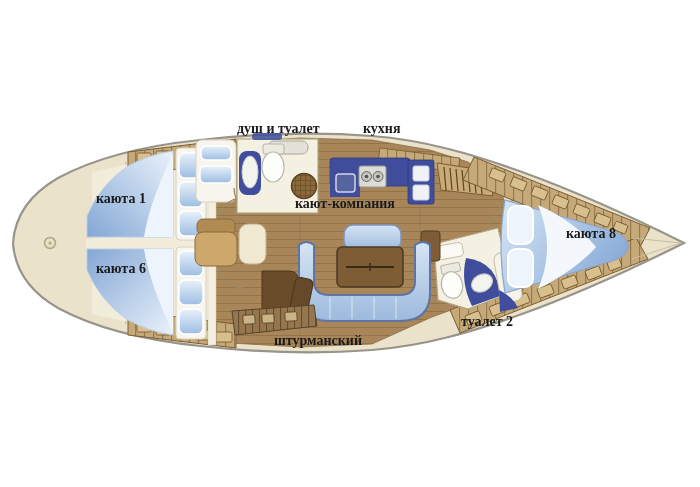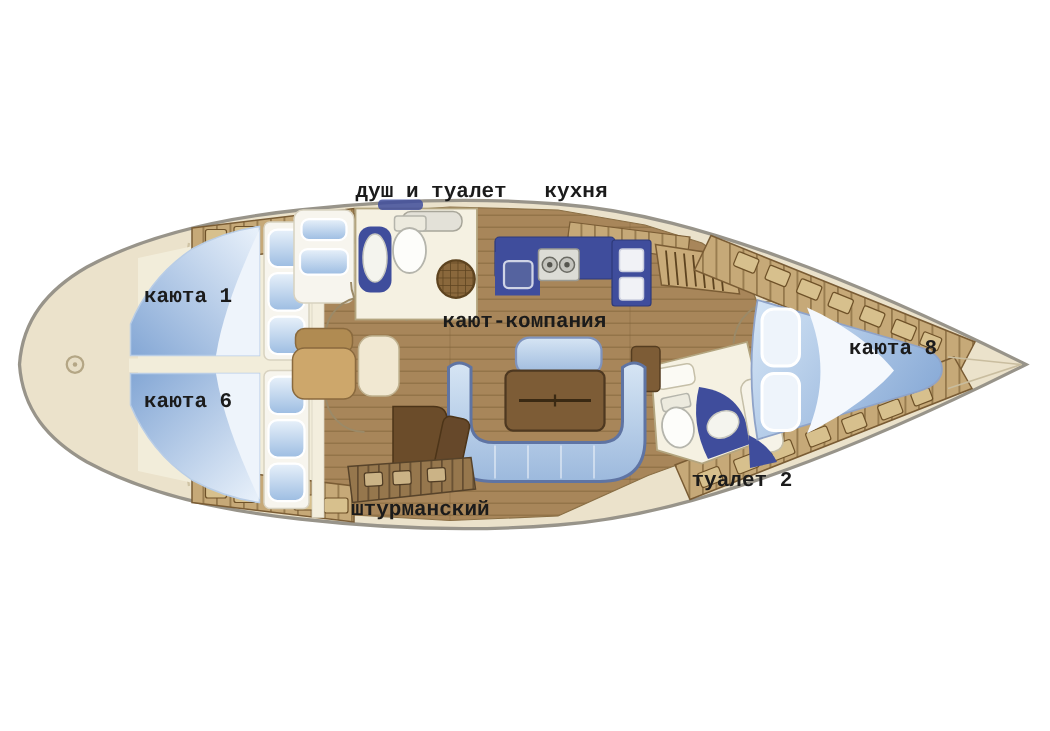--- a/index.html
+++ b/index.html
@@ -1,21 +1,21 @@
 <!DOCTYPE html>
 <html><head>
 <meta charset="utf-8">
 <style>
   html,body{margin:0;padding:0;background:#ffffff;}
   .stage{position:relative;width:700px;height:487px;background:#ffffff;overflow:hidden;
-         font-family:Liberation Mono, monospace;}
+         font-family:Liberation Serif, serif;}
   .stage svg{position:absolute;left:0;top:0;}
   .lbl{position:absolute;z-index:2;font-weight:bold;font-size:14px;line-height:17px;
        color:#1b1b1b;white-space:nowrap;}
-  .lbl span{display:block;}
+  .lbl span{display:block;margin-left:40px;}
 </style>
 </head>
 <body>
 
 <div class="stage">
 
 <svg width="700" height="487" viewBox="0 0 700 487">
   <defs>
     <linearGradient id="bedGrad1" x1="1" y1="0" x2="0" y2="1">
       <stop offset="0" stop-color="#eaf2fb"></stop>
@@ -214,20 +214,20 @@
     <rect x="243" y="315" width="12" height="9" rx="1.5" transform="rotate(-3 249 319.5)"></rect>
     <rect x="262" y="314" width="12" height="9" rx="1.5" transform="rotate(-3 268 318.5)"></rect>
     <rect x="285" y="312" width="12" height="9" rx="1.5" transform="rotate(-3 291 316.5)"></rect>
   </g>
 </svg>
 
 <div class="lbl" style="left:237px;top:120px">душ и туалет</div>
 <div class="lbl" style="left:363px;top:120px">кухня</div>
 <div class="lbl" style="left:96px;top:190px">каюта 1</div>
 <div class="lbl" style="left:96px;top:260px">каюта 6</div>
-<div class="lbl" style="left:295px;top:207px">кают-компания</div>
+<div class="lbl" style="left:295px;top:195px">кают-компания</div>
 <div class="lbl" style="left:566px;top:225px">каюта 8</div>
 <div class="lbl" style="left:461px;top:313px">туалет 2</div>
 <div class="lbl" style="left:234px;top:332px">
   <span>штурманский</span>
 </div>
 
 </div>
 
 </body></html>

